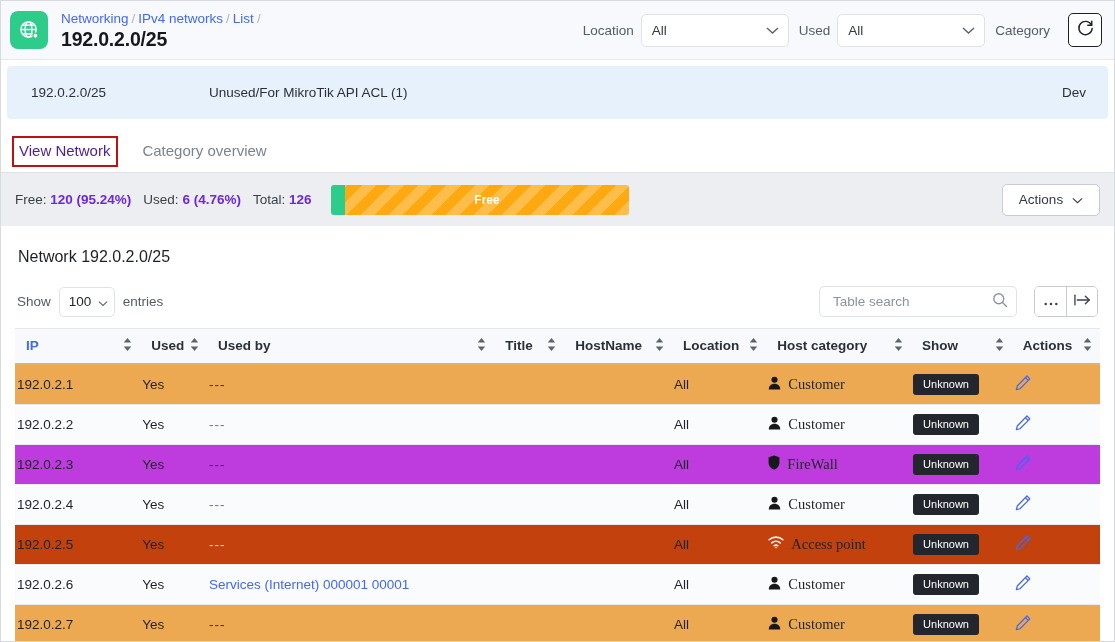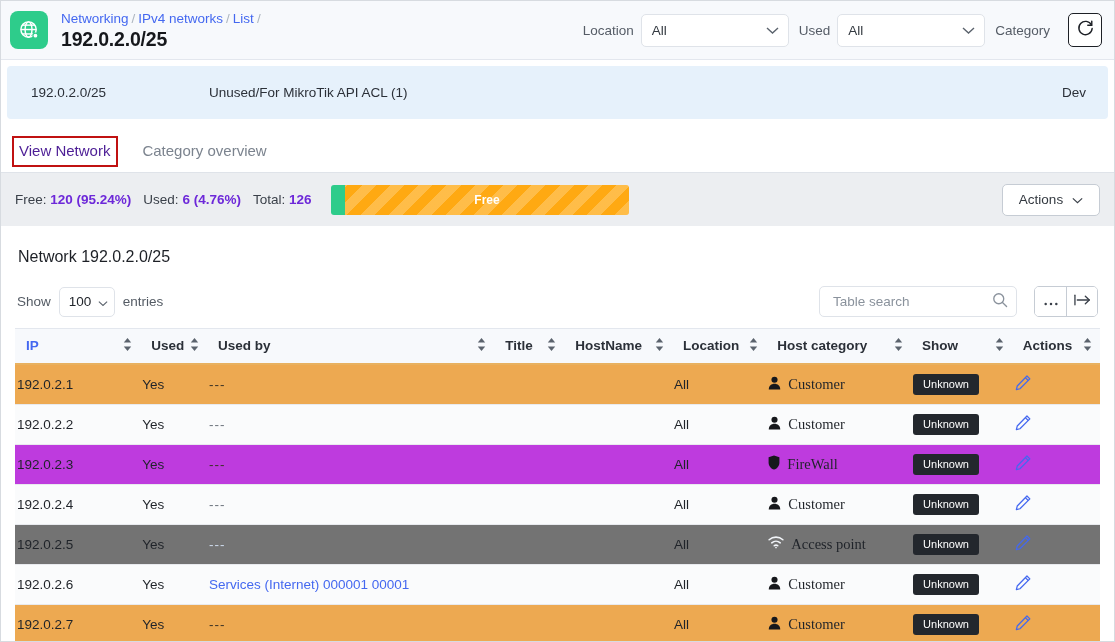--- a/index.html
+++ b/index.html
@@ -212,21 +212,21 @@
   th .htext { padding-left: 2px; }
   table.dt tbody td {
     font-size: 13.5px; color: #1f2329;
     padding: 9px 0 9px 2px;
     border-bottom: 1px solid #e8eaee;
     white-space: nowrap; overflow: hidden; text-overflow: ellipsis;
   }
   tr.r-default { background: #fafbfc; }
   tr.r-orange  { background: #eda951; }
   tr.r-purple  { background: #be3bde; }
-  tr.r-blue    { background: #737373; }
+  tr.r-blue    { background: #c2410c; }
   tr.r-blue td { color: #f2f5f9; }
   .dash { color: #6d747d; letter-spacing: 1px; }
   tr.r-orange .dash, tr.r-purple .dash { color: #3a3226; }
   tr.r-blue .dash { color: #cfdcee; }
   .link-cell { color: #4468f0; text-decoration: none; }
   .cat-cell { display: flex; align-items: center; gap: 7px; font-family: "Liberation Serif", serif; font-size: 14.5px; }
   .badge-unknown {
     display: inline-block;
     background: #23272d; color: #ffffff;
     font-size: 11px; font-weight: normal;

